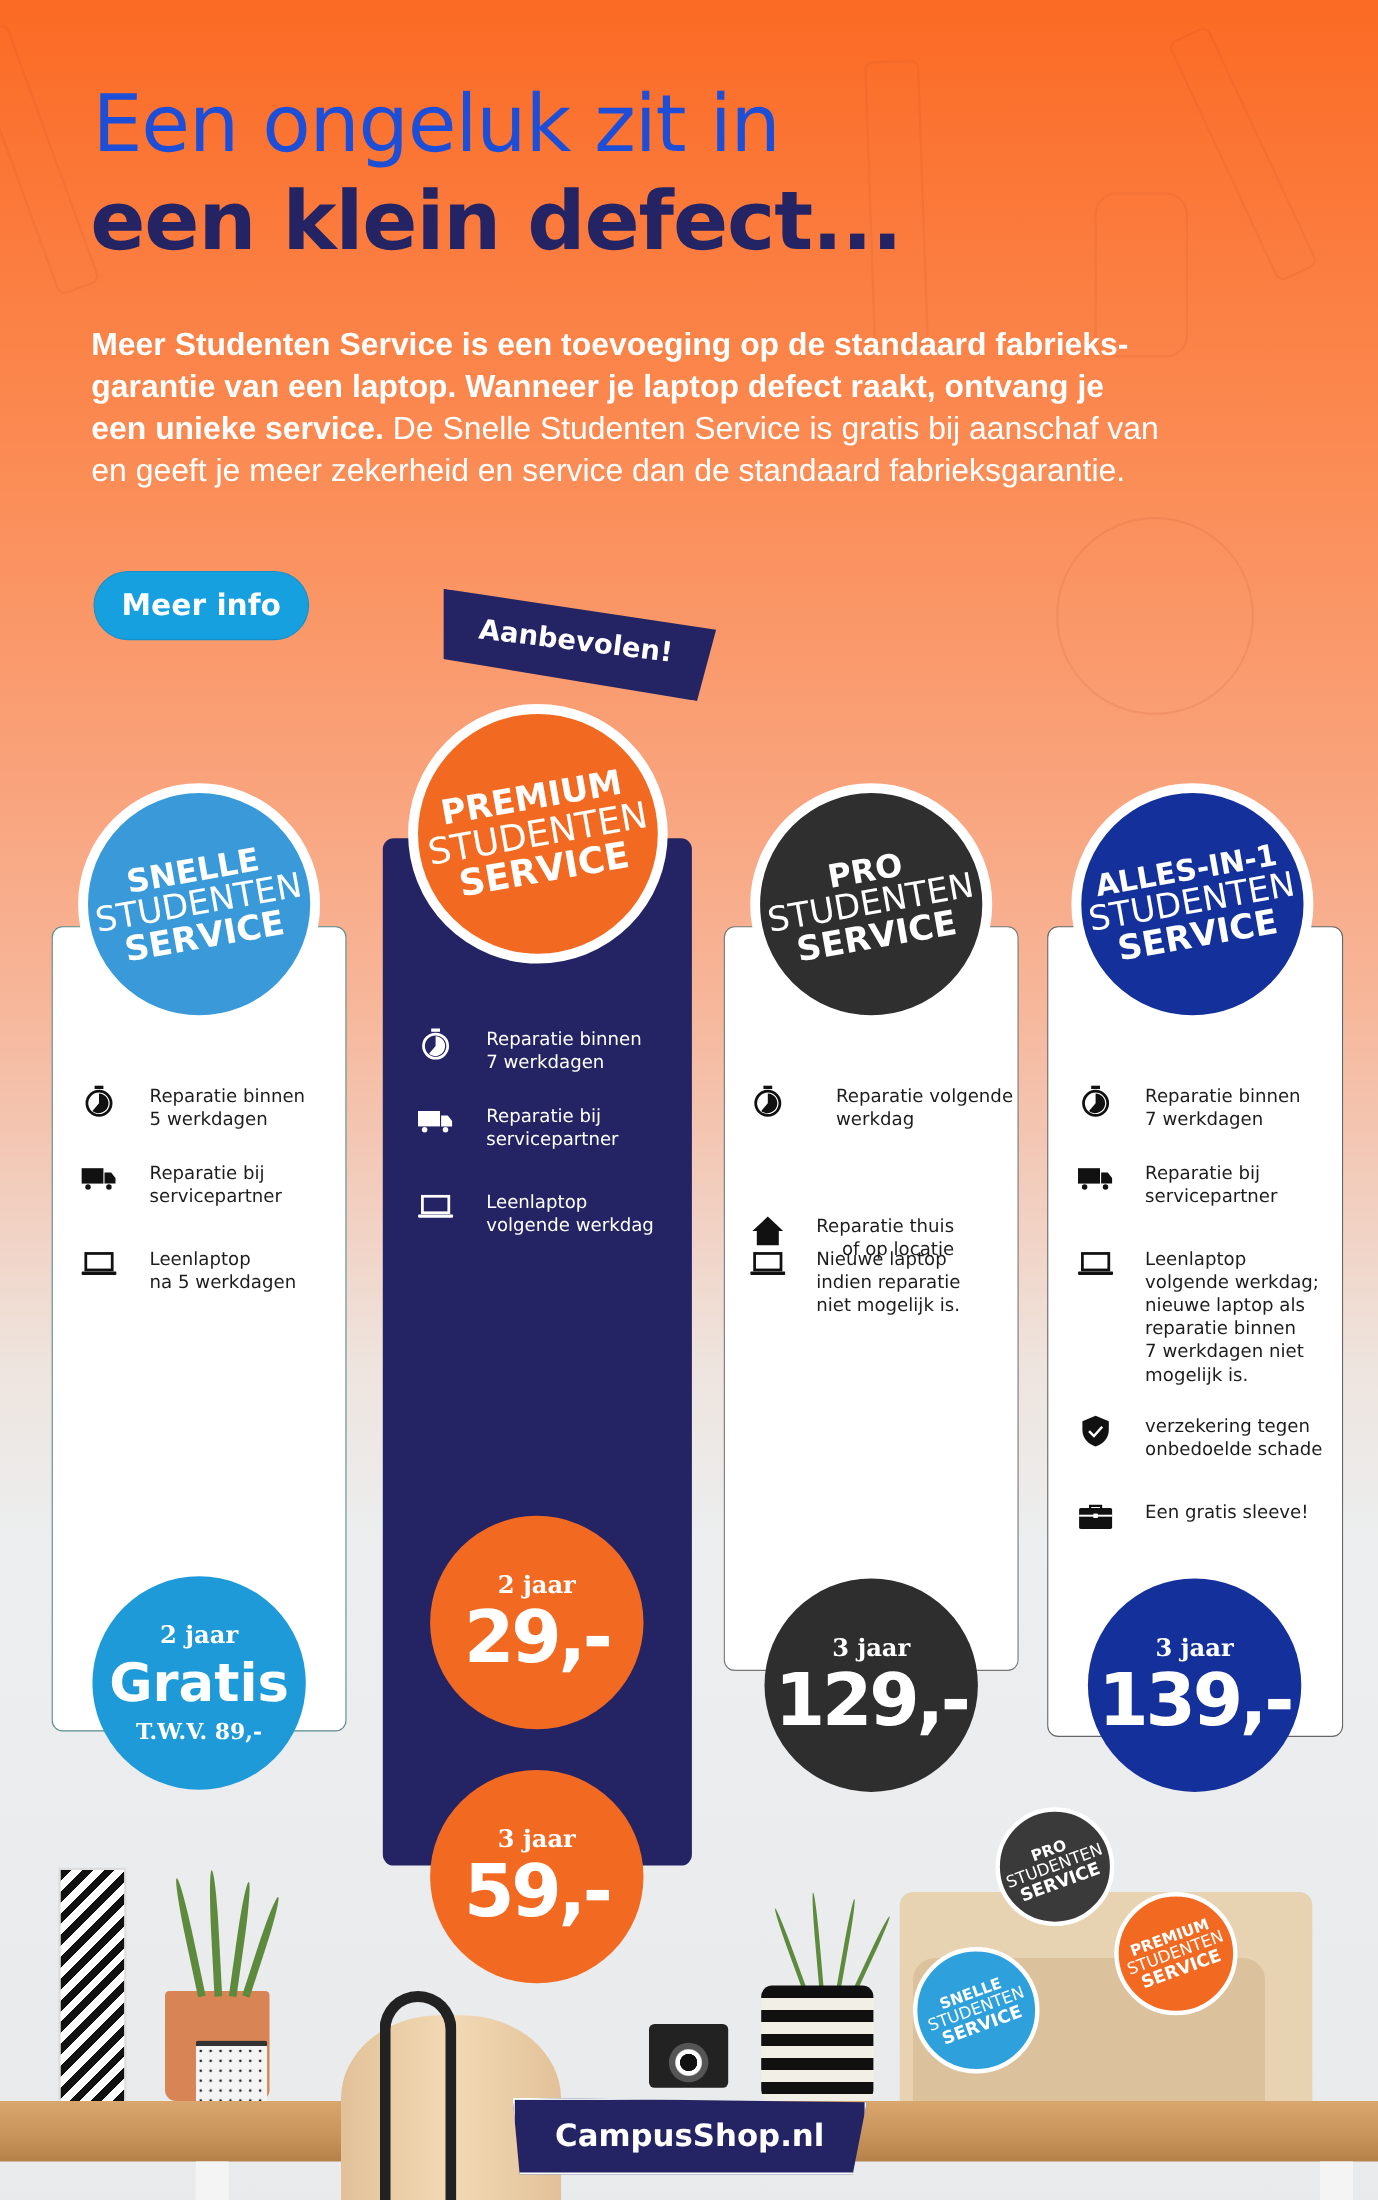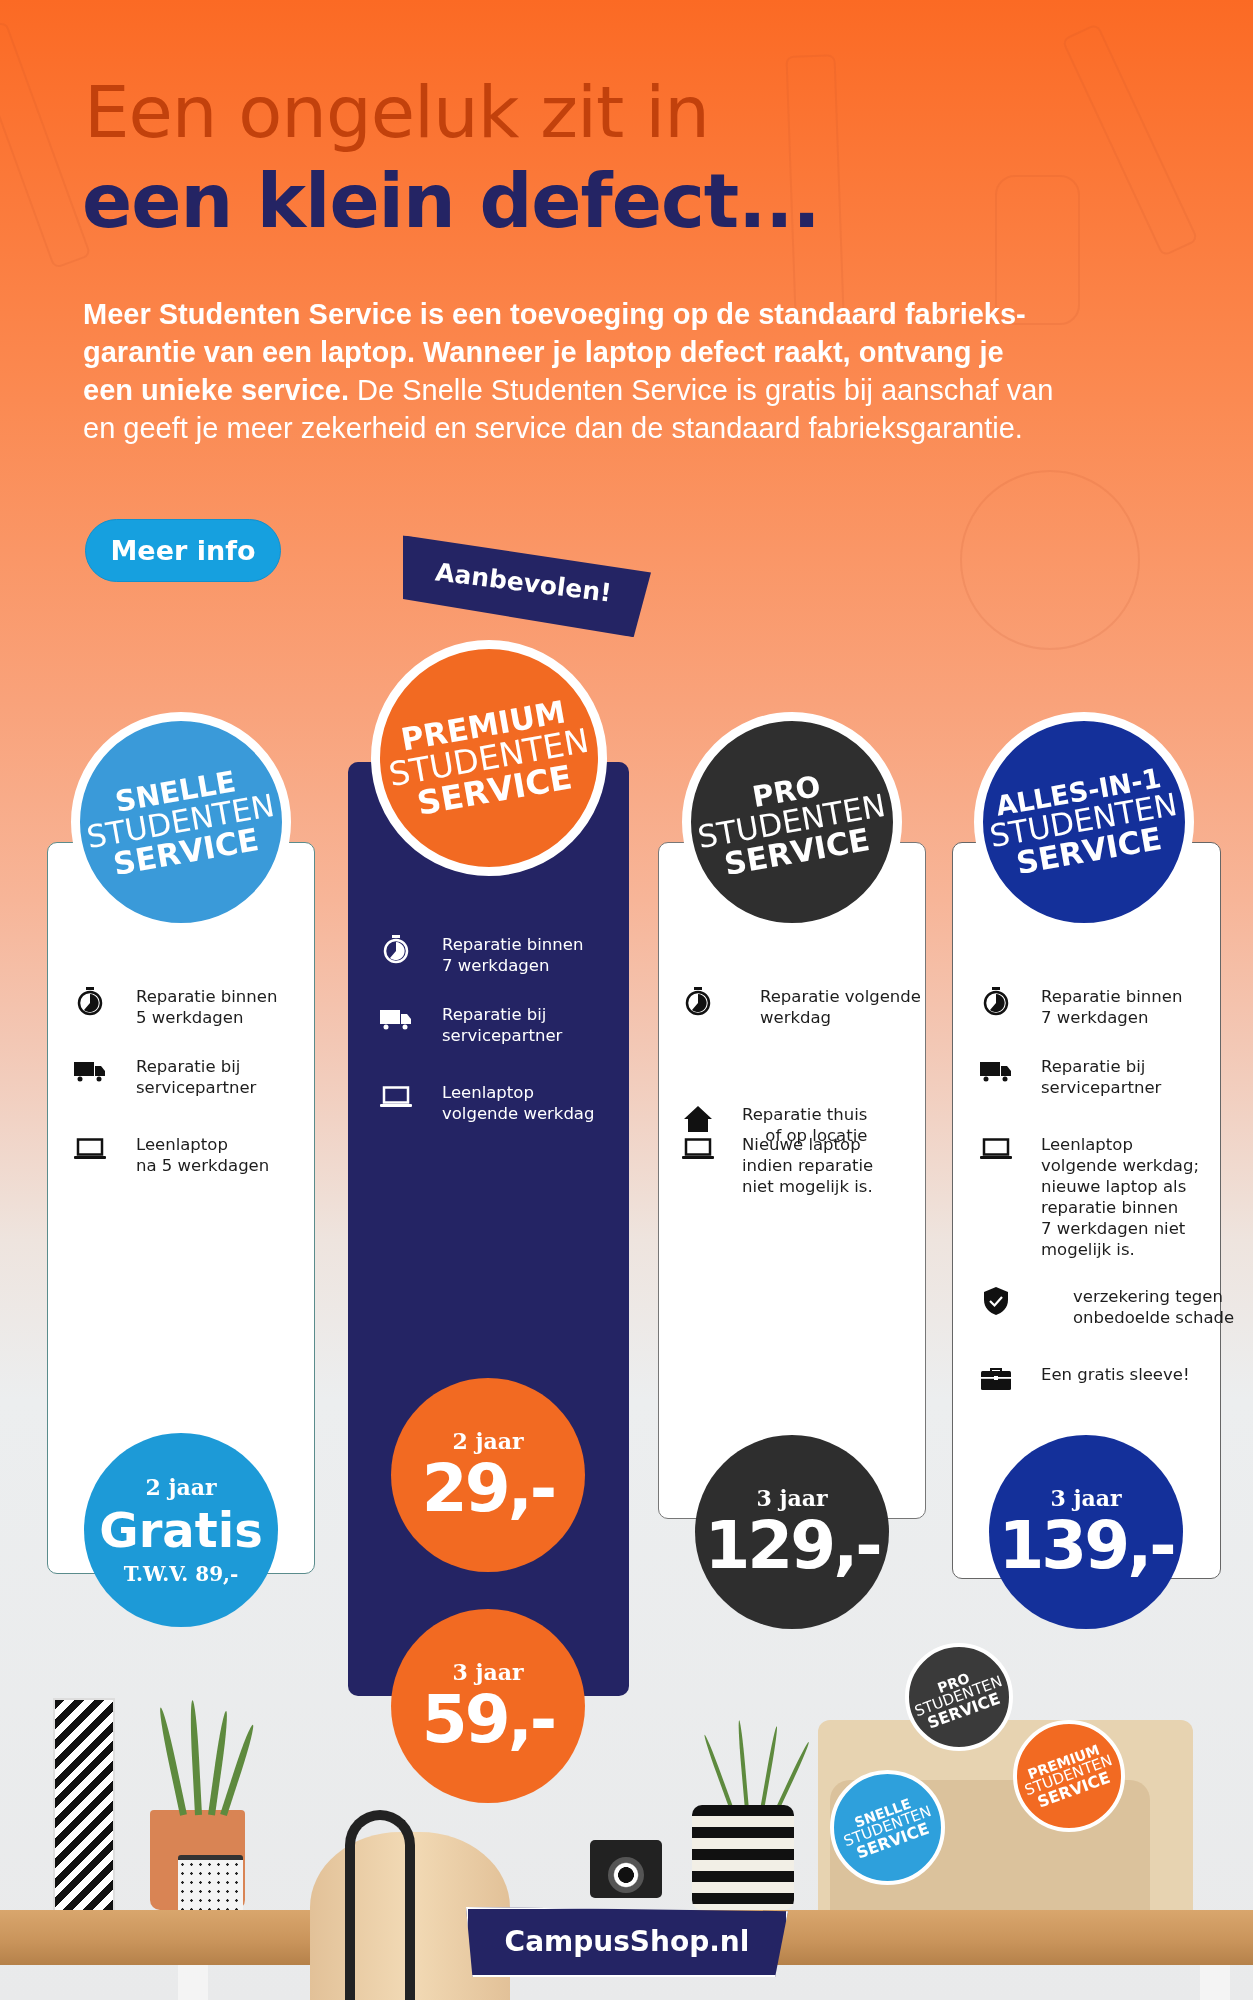--- a/index.html
+++ b/index.html
@@ -9,21 +9,21 @@
     font-family: "DejaVu Sans", sans-serif;
     background: linear-gradient(180deg, #fb6a24 0%, #fb8a52 20%, #f9a27a 35%, #f7b598 45%, #f3c7b4 52%, #eee4de 62%, #eceeef 70%, #e9eaeb 100%);
   }
   .abs { position: absolute; }
 
   
   .doodle { position: absolute; border: 2px solid rgba(190,80,40,0.13); border-radius: 8px; }
 
   
   .title1 {
-    left: 84px; top: 70px; font-size: 72px; color: #c2410c; letter-spacing: -1px;
+    left: 84px; top: 70px; font-size: 72px; color: #1d4ed8; letter-spacing: -1px;
     font-family: "DejaVu Sans", sans-serif; font-weight: normal; white-space: nowrap;
   }
   .title2 {
     left: 82px; top: 158px; font-size: 74px; color: #242464; font-weight: bold; letter-spacing: -1px;
     white-space: nowrap;
   }
   .intro {
     left: 83px; top: 295px; width: 1160px; color: #ffffff; font-size: 29px; line-height: 38px;
     font-family: "Liberation Sans", sans-serif; font-weight: bold;
   }
@@ -340,21 +340,21 @@
         <rect x="0" y="18" width="32" height="3" rx="1" fill="#111"></rect>
       </svg>
   </span>
   <span class="tx" style="margin-left:27px">Leenlaptop
 volgende werkdag;
 nieuwe laptop als
 reparatie binnen
 7 werkdagen niet
 mogelijk is.</span>
 </div>
-<div class="feat" style="left:978px;top:1286px;gap:32px;">
+<div class="feat" style="left:978px;top:1286px;">
   <span class="ic">
     <svg width="28" height="30" viewBox="0 0 28 30">
         <path d="M14 1 L26 6 V14 C26 22 20 27 14 29 C8 27 2 22 2 14 V6 Z" fill="#111"></path>
         <path d="M8 15 L12.5 19.5 L20 11" fill="none" stroke="#fff" stroke-width="2.2"></path>
       </svg>
   </span>
   <span class="tx" style="margin-left:27px">verzekering tegen
 onbedoelde schade</span>
 </div>
 <div class="feat" style="left:978px;top:1364px;">

